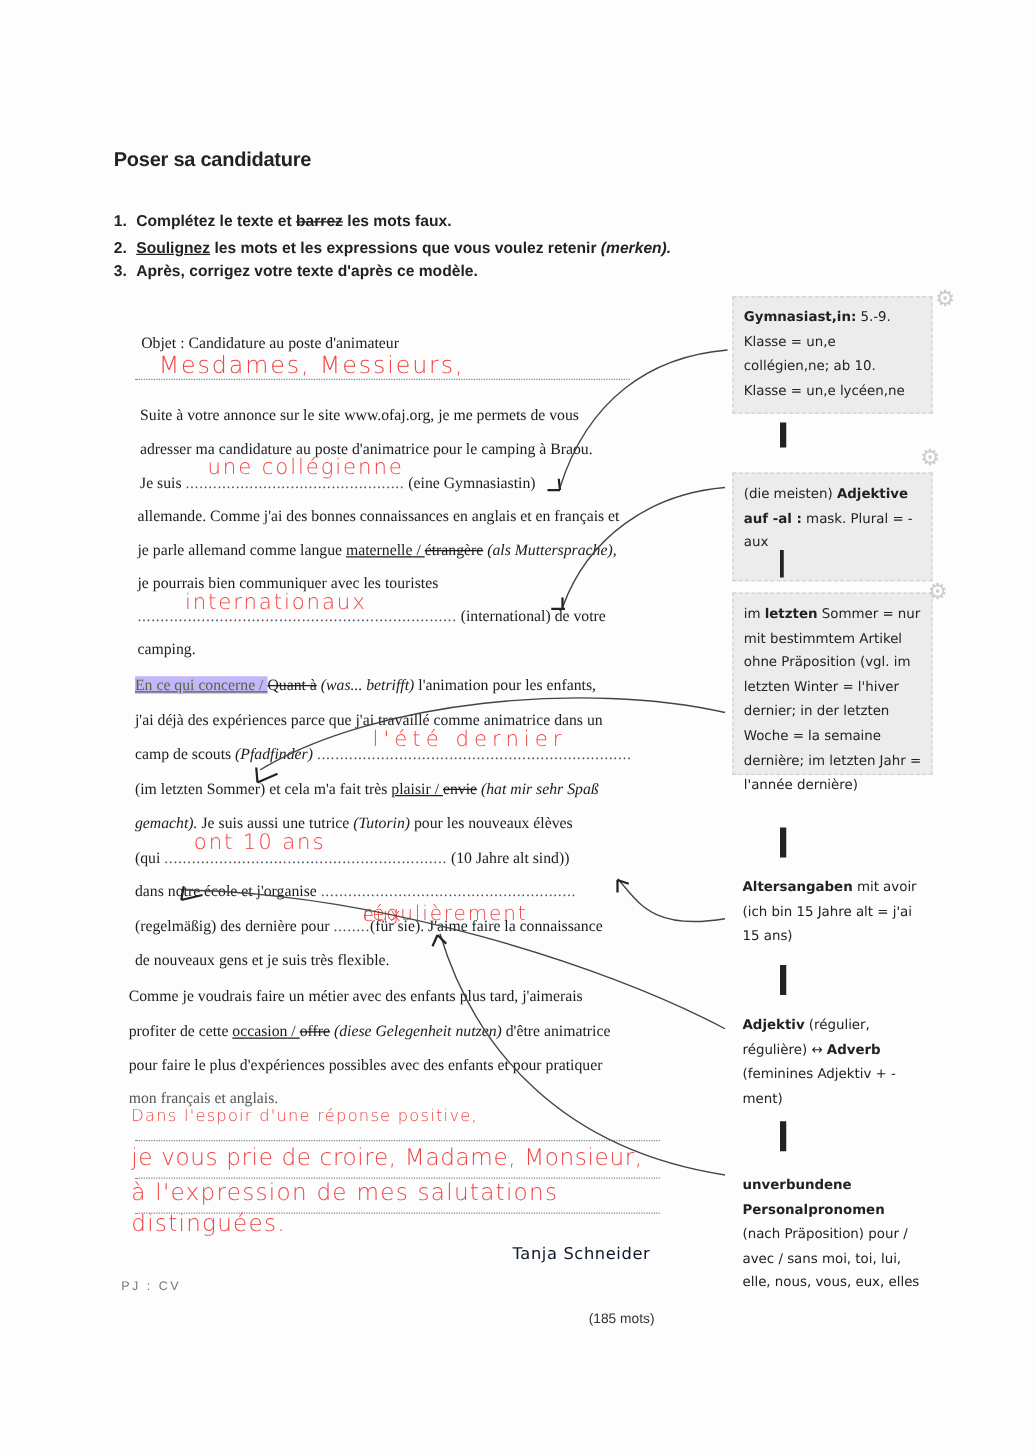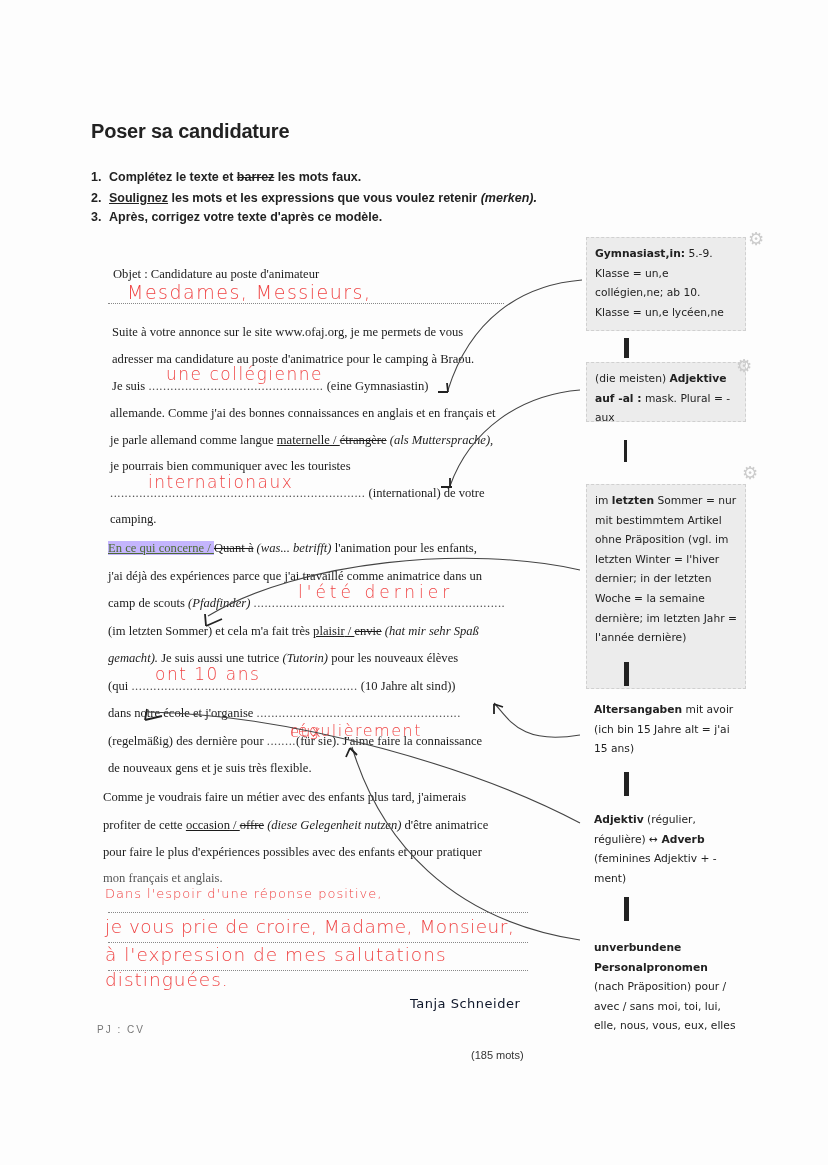--- a/index.html
+++ b/index.html
@@ -1,19 +1,19 @@
 <!DOCTYPE html>
 <html><head>
 <meta charset="utf-8">
 <style>
   * { box-sizing: border-box; margin: 0; padding: 0; }
   html, body { width: 828px; height: 1165px; background: #fdfdfd; overflow: hidden; }
   body { position: relative; font-family: "Liberation Serif", serif; color: #1a1a1a; }
 
-  .title { position: absolute; left: 91px; top: 120px; font-family: "Liberation Sans", sans-serif; font-size: 20px; font-weight: bold; color: #222; letter-spacing: -0.2px; }
+  .title { position: absolute; left: 91px; top: 120px; font-family: "Liberation Sans", sans-serif; font-size: 16px; font-weight: bold; color: #222; letter-spacing: -0.2px; }
 
   .instr { position: absolute; left: 91px; font-family: "Liberation Sans", sans-serif; font-size: 12.5px; font-weight: bold; color: #222; }
   .instr .num { display: inline-block; width: 18px; font-weight: bold; }
   .strike { text-decoration: line-through; }
   .uline { text-decoration: underline; }
   .ital { font-style: italic; font-weight: bold; text-align: right; }
 
   .line { position: absolute; left: 108px; font-size: 12.6px; white-space: nowrap; color: #1c1c1c; }
   .it { font-style: italic; }
   .ul { text-decoration: underline; }
@@ -135,27 +135,27 @@
 <div class="sig">Tanja Schneider</div>
 <div class="footer-l">PJ : CV</div>
 <div class="footer-r">(185 mots)</div>
 
 <div class="note boxed" style="top:237px; height:94px">
   <b>Gymnasiast,in:</b><span> 5.-9. Klasse = un,e collégien,ne; ab 10. Klasse = un,e lycéen,ne</span>
 </div>
 <div class="gear" style="left:748px; top:228px">⚙</div>
 <div class="conn" style="top:338px; height:20px"></div>
 
-<div class="note boxed" style="top:362px; height:60px">
+<div class="note boxed" style="top:378px; height:87px">
   <span>(die meisten) </span><b>Adjektive auf -al :</b><span> mask. Plural = -aux</span>
 </div>
 <div class="gear" style="left:736px; top:355px">⚙</div>
 <div class="conn" style="top:440px; height:22px; width:3px"></div>
 
-<div class="note boxed" style="top:484px; height:205px">
+<div class="note boxed" style="top:474px; height:146px">
   <span>im </span><b>letzten</b><span> Sommer = nur mit bestimmtem Artikel ohne Präposition (vgl. im letzten Winter = l'hiver dernier; in der letzten Woche = la semaine dernière; im letzten Jahr = l'année dernière)</span>
 </div>
 <div class="gear" style="left:742px; top:462px">⚙</div>
 <div class="conn" style="top:662px; height:24px"></div>
 
 <div class="note" style="top:694px">
   <b>Altersangaben</b><span> mit avoir (ich bin 15 Jahre alt = j'ai 15 ans)</span>
 </div>
 <div class="conn" style="top:772px; height:24px"></div>
 

